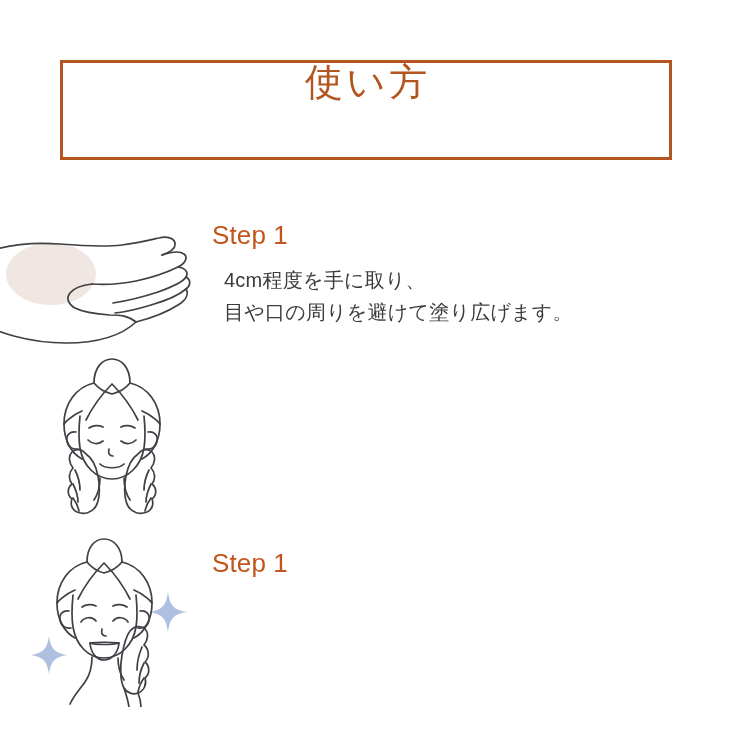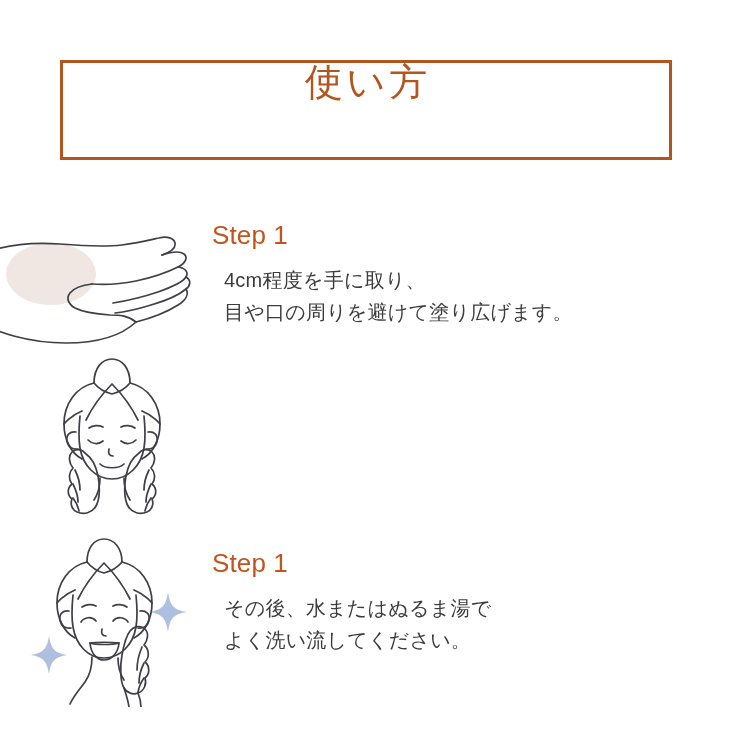--- a/index.html
+++ b/index.html
@@ -235,16 +235,14 @@
 
           <path d="M102,156 C104,162 106,168 107,175"></path>
           <path d="M116,161 C118,166 119,170 119,175"></path>
         </g>
       </g>
     </svg>
   </div>
 
   <div class="step-body">
     <p class="step-label">Step 1</p>
-    <p class="step-desc">その後、水またはぬるま湯で
-よく洗い流してください。</p>
   </div>
 </section>
 
 </body></html>

